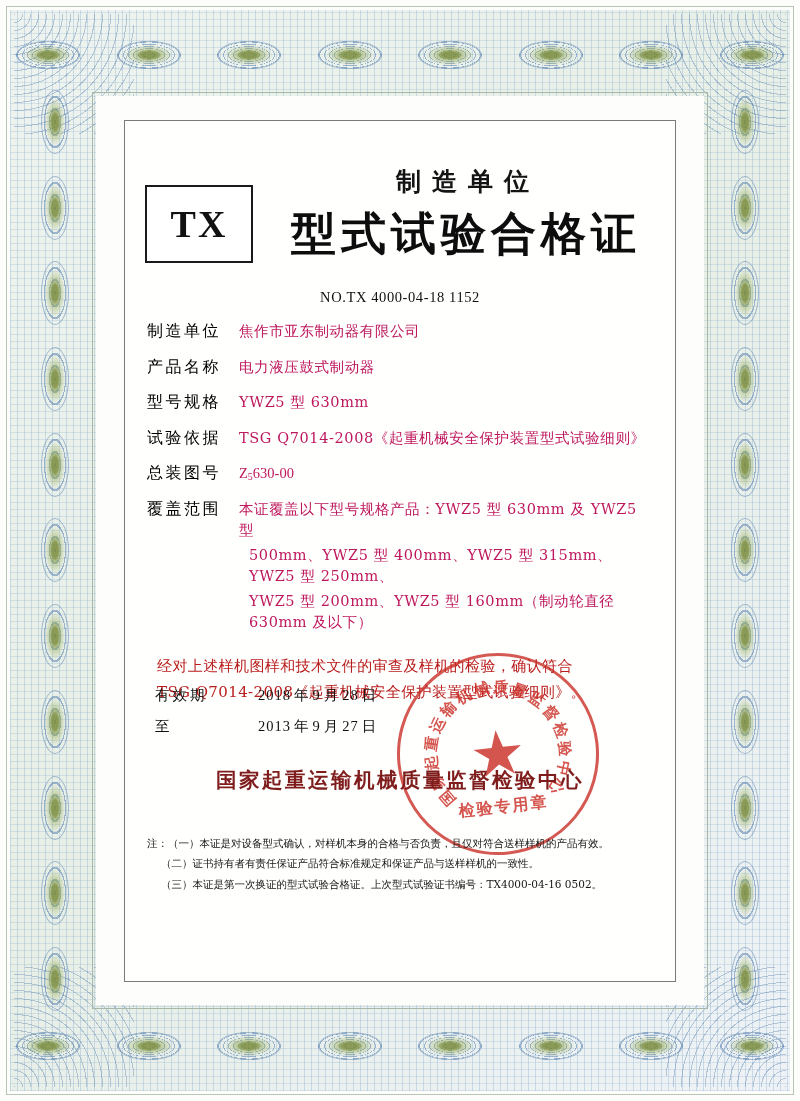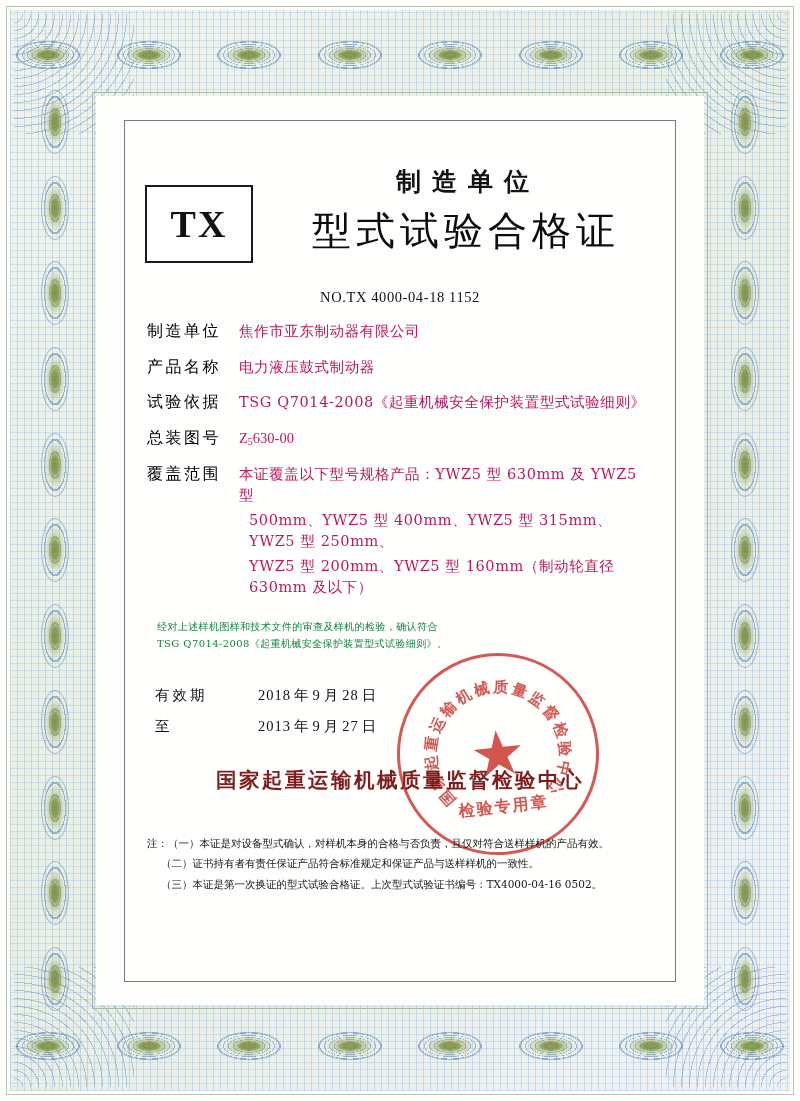--- a/index.html
+++ b/index.html
@@ -138,24 +138,24 @@
     font-family: "DejaVu Serif", serif;
     font-size: 25px;
     letter-spacing: 11px;
     color: #141414;
     font-weight: 600;
     margin-bottom: 6px;
     padding-left: 10px;
   }
   .title-main {
     font-family: "DejaVu Serif", serif;
-    font-size: 39px;
+    font-size: 45px;
     letter-spacing: 5px;
     color: #0d0d0d;
-    font-weight: 400;
+    font-weight: 700;
     padding-left: 6px;
     white-space: nowrap;
   }
   .cert-no {
     position: absolute;
     left: 0; right: 0;
     top: 168px;
     text-align: center;
     font-family: "Liberation Serif", serif;
     font-size: 14.5px;
@@ -192,23 +192,23 @@
   }
   .fvalue.cn { font-family: "DejaVu Serif", serif; letter-spacing: 0.6px; }
   .fvalue .sub { font-size: 10px; vertical-align: -2px; }
   .cover-lines div { margin-bottom: 4px; }
   .cover-lines div + div { padding-left: 10px; }
 
   .paragraph {
     margin-top: 16px;
     margin-left: 10px;
     font-family: "DejaVu Serif", serif;
-    font-size: 10px;
+    font-size: 15px;
     line-height: 1.75;
-    color: #15803d;
+    color: #b91c1c;
     letter-spacing: 0.4px;
   }
 
   
   .validity {
     position: absolute;
     left: 22px;
     top: 565px;
     width: 430px;
   }
@@ -393,20 +393,24 @@
       <div class="frow">
         <div class="flabel">制造单位</div>
         <div class="fvalue cn">焦作市亚东制动器有限公司</div>
       </div>
 
       <div class="frow">
         <div class="flabel">产品名称</div>
         <div class="fvalue cn">电力液压鼓式制动器</div>
       </div>
 
+      <div class="frow">
+        <div class="flabel">型号规格</div>
+        <div class="fvalue cn">YWZ5 型 630mm</div>
+      </div>
 
       <div class="frow">
         <div class="flabel">试验依据</div>
         <div class="fvalue cn">TSG Q7014-2008《起重机械安全保护装置型式试验细则》</div>
       </div>
 
       <div class="frow">
         <div class="flabel">总装图号</div>
         <div class="fvalue">Z<span class="sub">5</span>630-00</div>
       </div>

